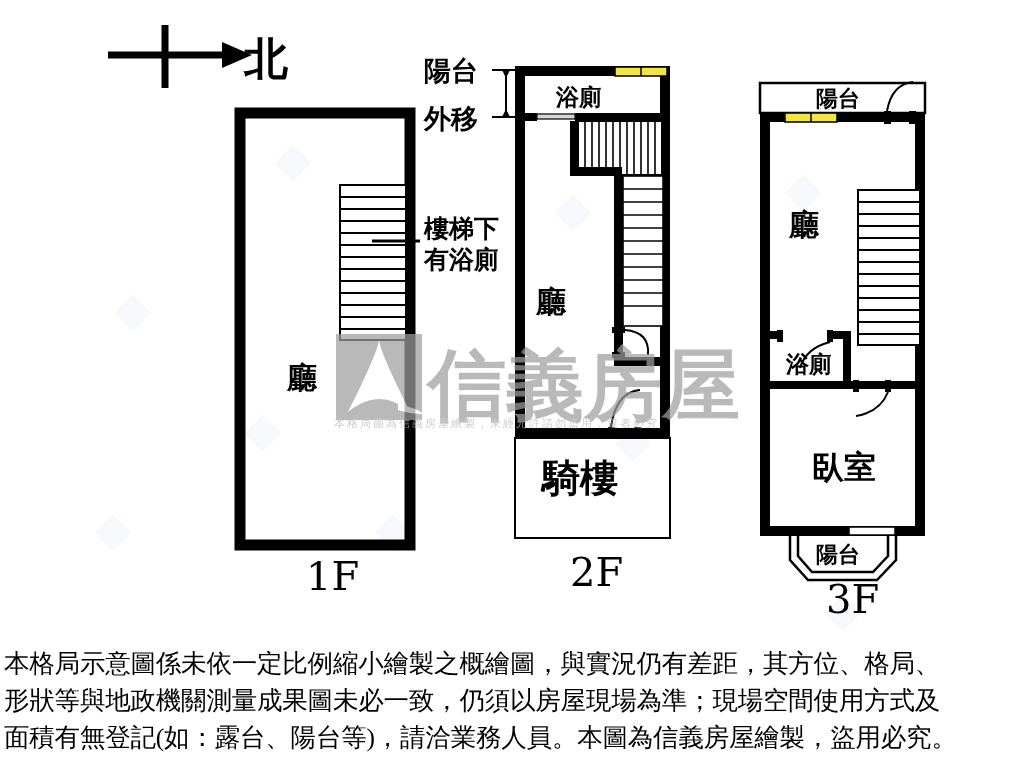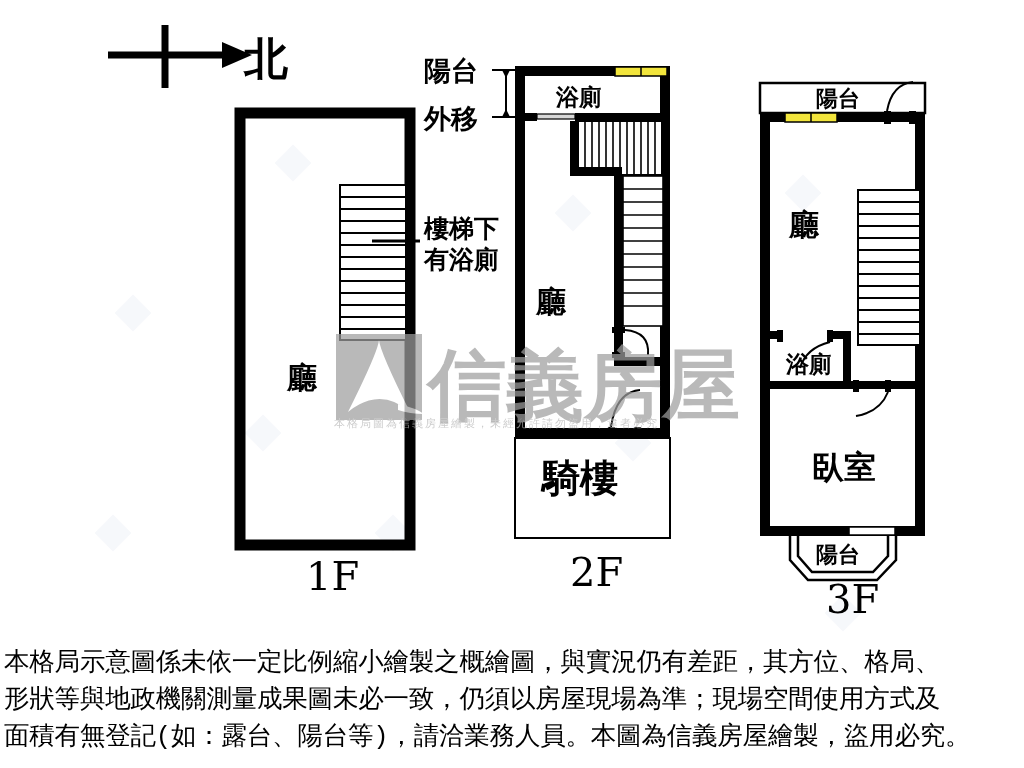--- a/index.html
+++ b/index.html
@@ -30,21 +30,21 @@
     font-family: "DejaVu Serif", "Liberation Serif", serif;
     font-weight: 400;
   }
   #disclaimer {
     position: absolute;
     left: 0;
     top: 645px;
     width: 1024px;
     padding: 0 4px;
     box-sizing: border-box;
-    font-family: Liberation Mono, monospace;
+    font-family: Liberation Serif, serif;
     font-size: 25.5px;
     line-height: 37px;
     letter-spacing: -0.2px;
     color: #000;
     text-align: left;
     white-space: pre-wrap;
   }
   .wm-sub {
     font-size: 11px;
     fill: #b9b9b9;

